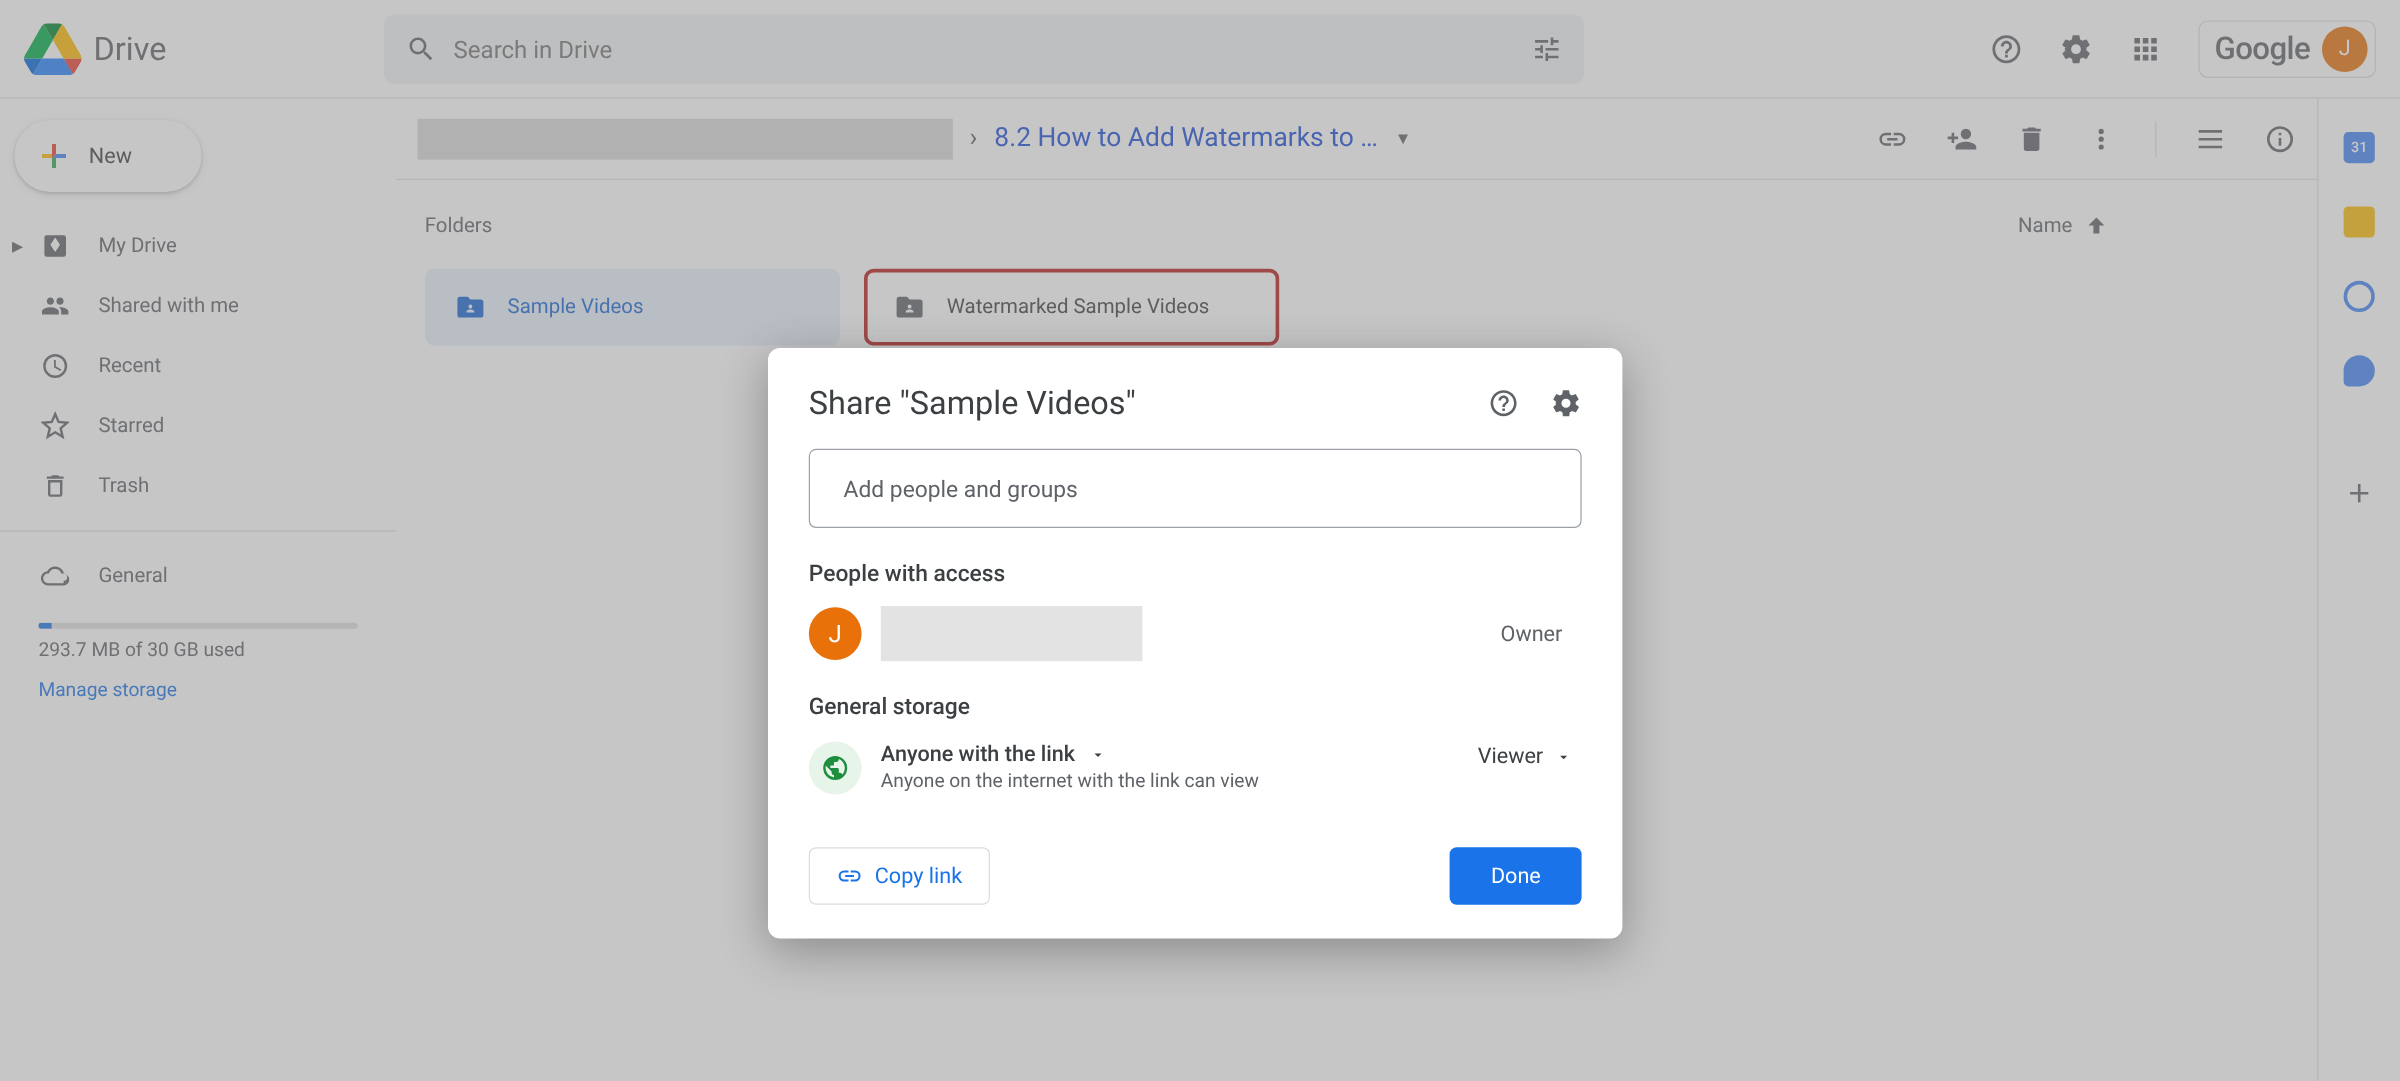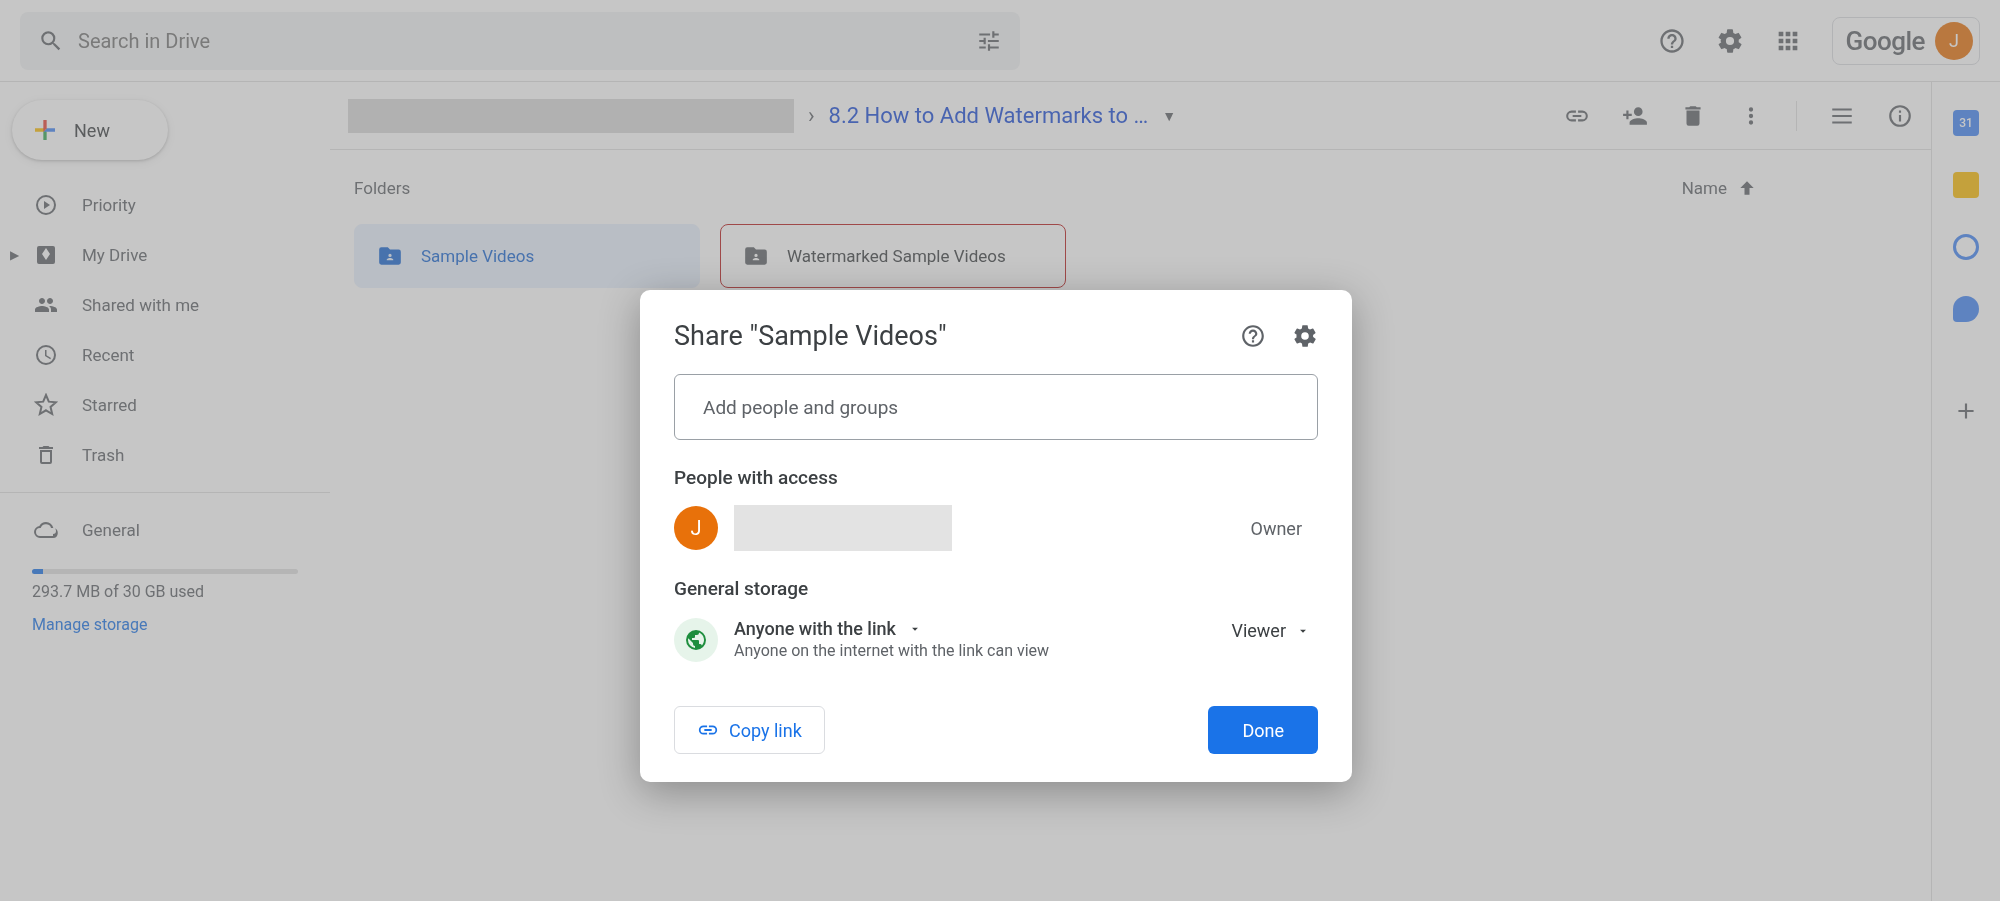--- a/index.html
+++ b/index.html
@@ -45,21 +45,21 @@
 .crumb-title { font-size: 22px; color: #1d4ed8; }
 .crumb-dd { margin-left: 14px; color: #5f6368; font-size: 14px; }
 .crumb-actions { margin-left: auto; display: flex; align-items: center; gap: 32px; }
 .crumb-actions svg { width: 26px; height: 26px; fill: #5f6368; }
 .vdiv { width: 1px; height: 30px; background: #e0e0e0; }
 
 .filesarea { padding: 28px 24px; }
 .filesarea-head { display: flex; align-items: center; font-size: 17px; color: #5f6368; margin-bottom: 26px; }
 .sort { margin-left: auto; display: flex; align-items: center; gap: 10px; padding-right: 150px; }
 .folders { display: flex; gap: 20px; }
-.folder-card { height: 64px; width: 346px; border: 1px solid #b91c1c; border-radius: 8px; display: flex; align-items: center; gap: 18px; padding: 0 22px; font-size: 17px; color: #3c4043; }
+.folder-card { height: 64px; width: 346px; border: 3px solid #b91c1c; border-radius: 8px; display: flex; align-items: center; gap: 18px; padding: 0 22px; font-size: 17px; color: #3c4043; }
 .folder-card.selected { background: #e8f0fe; border-color: #e8f0fe; color: #1967d2; }
 .folder-card svg { width: 26px; height: 26px; fill: #5f6368; }
 .folder-card.selected svg { fill: #1967d2; }
 
 .sidepanel { width: 68px; display: flex; flex-direction: column; align-items: center; gap: 36px; padding-top: 28px; }
 .sp-ico { width: 26px; height: 26px; border-radius: 4px; }
 .sp-plus { width: 26px; height: 26px; fill: #5f6368; margin-top: 40px; }
 
 
 .dialog { position: absolute; left: 640px; top: 290px; width: 712px; background: #fff; border-radius: 10px; box-shadow: 0 10px 40px rgba(0,0,0,0.3); z-index: 200; padding: 30px 34px 28px; }
@@ -84,20 +84,31 @@
 .viewer-dd svg { width: 14px; height: 14px; fill: #3c4043; }
 .dialog-foot { display: flex; align-items: center; margin-top: 44px; }
 .copy-link { height: 48px; border: 1px solid #dadce0; border-radius: 6px; display: flex; align-items: center; gap: 10px; padding: 0 22px; color: #1a73e8; font-size: 18px; background: #fff; }
 .copy-link svg { width: 22px; height: 22px; fill: #1a73e8; }
 .done-btn { margin-left: auto; height: 48px; padding: 0 34px; background: #1a73e8; color: #fff; border: none; border-radius: 6px; font-size: 18px; }
 </style>
 </head>
 <body>
 
 <div class="header">
+  <div class="logo-area">
+    <svg class="drive-logo" viewBox="0 0 87 78">
+        <path fill="#0066da" d="M6.6 66.85l3.85 6.65c.8 1.4 1.95 2.5 3.3 3.3L27.5 53H0c0 1.55.4 3.1 1.2 4.5z"></path>
+        <path fill="#00ac47" d="M43.65 25L29.9 1.2c-1.35.8-2.5 1.9-3.3 3.3L1.2 48.5C.4 49.9 0 51.45 0 53h27.5z"></path>
+        <path fill="#ea4335" d="M73.55 76.8c1.35-.8 2.5-1.9 3.3-3.3l1.6-2.75 7.65-13.25c.8-1.4 1.2-2.95 1.2-4.5H59.8l5.85 11.5z"></path>
+        <path fill="#00832d" d="M43.65 25L57.4 1.2C56.05.4 54.5 0 52.95 0H34.35c-1.55 0-3.1.45-4.45 1.2z"></path>
+        <path fill="#2684fc" d="M59.8 53H27.5L13.75 76.8c1.35.8 2.9 1.2 4.45 1.2h50.9c1.55 0 3.1-.45 4.45-1.2z"></path>
+        <path fill="#ffba00" d="M73.4 26.5L60.7 4.5c-.8-1.4-1.95-2.5-3.3-3.3L43.65 25 59.8 53h27.45c0-1.55-.4-3.1-1.2-4.5z"></path>
+      </svg>
+    <span class="drive-name">Drive</span>
+  </div>
   <div class="search-bar">
     <svg viewBox="0 0 24 24">
         <path d="M15.5 14h-.79l-.28-.27A6.47 6.47 0 0016 9.5 6.5 6.5 0 109.5 16a6.47 6.47 0 004.23-1.57l.27.28v.79l5 4.99L20.49 19l-4.99-5zm-6 0C7.01 14 5 11.99 5 9.5S7.01 5 9.5 5 14 7.01 14 9.5 11.99 14 9.5 14z"></path>
       </svg>
     <input class="search-input" placeholder="Search in Drive" style="">
     <svg class="tune-btn" viewBox="0 0 24 24">
         <path d="M3 17v2h6v-2H3zM3 5v2h10V5H3zm10 16v-2h8v-2h-8v-2h-2v6h2zM7 9v2H3v2h4v2h2V9H7zm14 4v-2H11v2h10zm-6-4h2V7h4V5h-4V3h-2v6z"></path>
       </svg>
   </div>
   <div class="header-right">
@@ -123,26 +134,20 @@
     <div class="new-btn">
       <svg class="plus-ico" viewBox="0 0 36 36">
           <path fill="#34A853" d="M16 16v14h4V20z"></path>
           <path fill="#4285F4" d="M30 16H20l-4 4h14z"></path>
           <path fill="#FBBC05" d="M6 16v4h10l4-4z"></path>
           <path fill="#EA4335" d="M20 16V6h-4v14z"></path>
         </svg>
       <span style="font-size:18px;color:#3c4043">New</span>
     </div>
     <div class="nav">
-      <div class="nav-item">
-        <svg viewBox="0 0 24 24">
-            <path d="M12 2a10 10 0 100 20 10 10 0 000-20zm0 18a8 8 0 110-16 8 8 0 010 16zm-2-12l6 4-6 4V8z"></path>
-          </svg>
-        <span>Priority</span>
-      </div>
       <div class="nav-item">
         <span class="expander">▶</span>
         <svg viewBox="0 0 24 24">
             <path d="M19 3H5a2 2 0 00-2 2v14a2 2 0 002 2h14a2 2 0 002-2V5a2 2 0 00-2-2zm-7 14l-4-6 4-6 4 6-4 6z"></path>
           </svg>
         <span>My Drive</span>
       </div>
       <div class="nav-item">
         <svg viewBox="0 0 24 24">
             <path d="M16 11c1.66 0 3-1.34 3-3s-1.34-3-3-3-3 1.34-3 3 1.34 3 3 3zm-8 0c1.66 0 3-1.34 3-3S9.66 5 8 5 5 6.34 5 8s1.34 3 3 3zm0 2c-2.33 0-7 1.17-7 3.5V19h14v-2.5C15 14.17 10.33 13 8 13zm8 0c-.29 0-.62.02-.97.05 1.16.84 1.97 1.97 1.97 3.45V19h6v-2.5c0-2.33-4.67-3.5-7-3.5z"></path>

